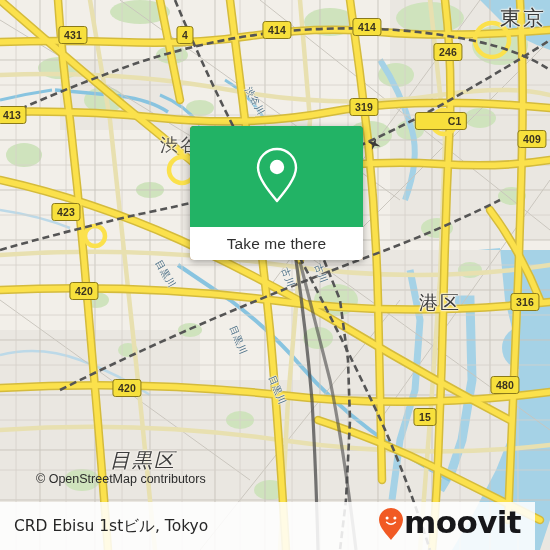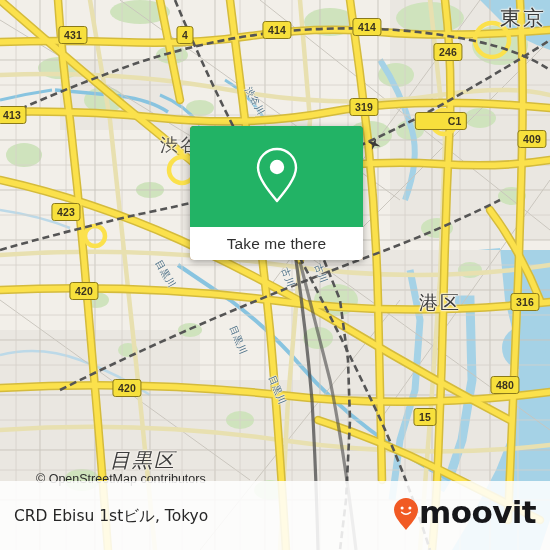--- a/index.html
+++ b/index.html
@@ -105,22 +105,22 @@
     color: #2b2b2b;
     font-family: "Liberation Sans", sans-serif;
     white-space: nowrap;
     z-index: 6;
     margin-left: 29px;
   }
 
   
   #footer {
     position: absolute;
-    left: 0; right: 0; bottom: 0;
-    height: 69px;
+    left: 0; right: 15px; bottom: 0;
+    height: 48px;
     background: rgba(255,255,255,0.86);
     z-index: 7;
   }
   #footer-title {
     position: absolute;
     left: 14px; top: 50%;
     transform: translateY(-50%);
     font-size: 15.5px;
     color: #262626;
     font-family: "DejaVu Sans", sans-serif;

